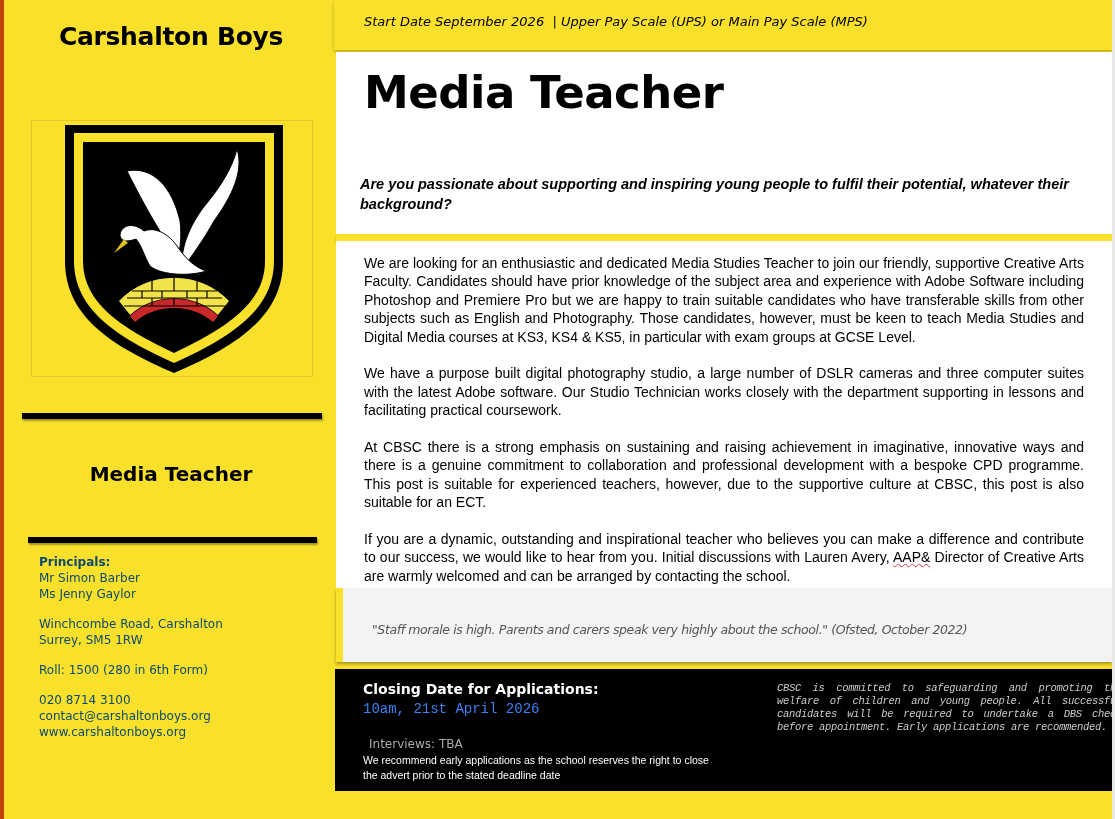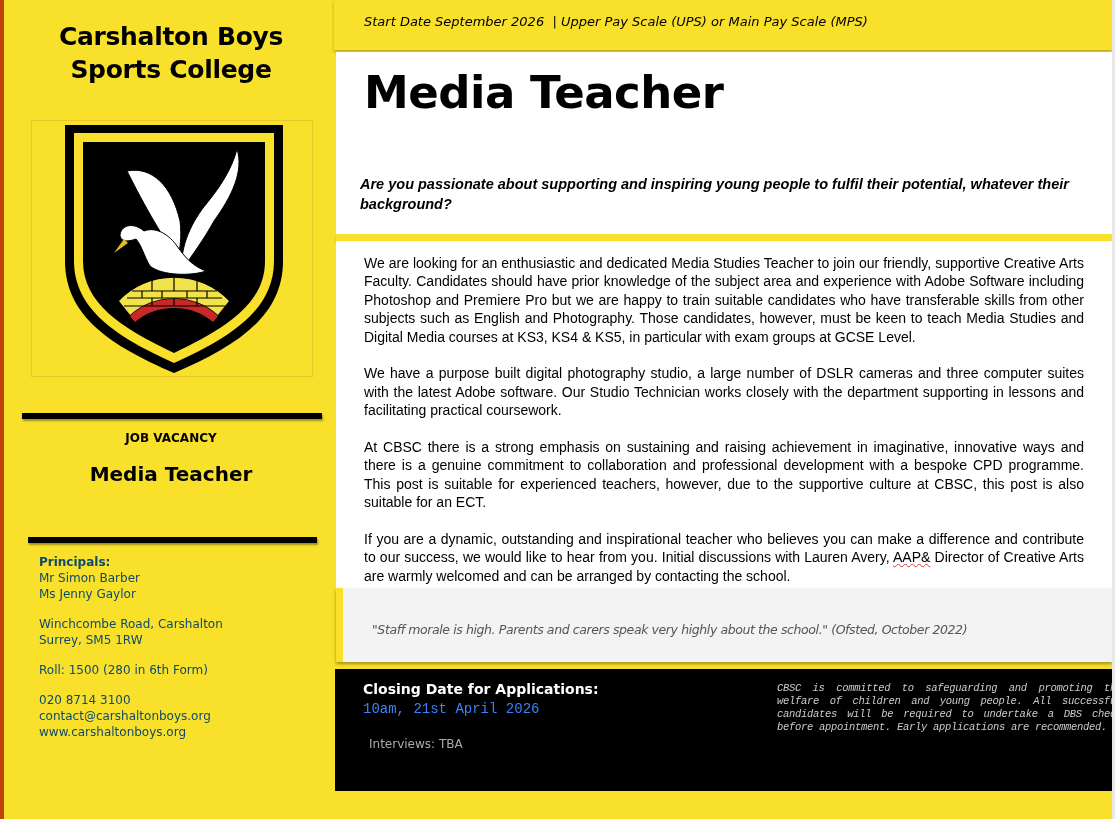--- a/index.html
+++ b/index.html
@@ -50,21 +50,20 @@
 
   .bottom-strip { position:absolute; left:335px; top:791px; width:777px; height:25px; background:#f9e02a; }
   .right-edge { position:absolute; right:0; top:0; width:3px; height:819px; background:#e8e8e8; }
 </style>
 </head>
 <body>
 
 <div class="sidebar">
   <div class="school-name">
     <div>Carshalton Boys</div>
-    <div>Sports College</div>
   </div>
 
   <div class="crest-box">
     <svg width="280" height="255" viewBox="0 0 280 255">
 
       <path d="M33 4 H251 V140 C251 195 205 225 142 252 C79 225 33 195 33 140 Z" fill="#000"></path>
 
       <path d="M42 12 H242 V140 C242 188 200 216 142 242 C84 216 42 188 42 140 Z" fill="#f9e02a"></path>
 
       <path d="M51 21 H233 V140 C233 182 195 207 142 232 C89 207 51 182 51 140 Z" fill="#000"></path>
@@ -90,21 +89,20 @@
         <line x1="155" y1="170" x2="155" y2="177"></line>
         <line x1="175" y1="170" x2="175" y2="177"></line>
         <line x1="120" y1="177" x2="120" y2="185"></line>
         <line x1="142" y1="177" x2="142" y2="185"></line>
         <line x1="165" y1="177" x2="165" y2="185"></line>
       </g>
     </svg>
   </div>
 
   <div class="bar bar1"></div>
-  <div class="job-vacancy">JOB VACANCY</div>
   <div class="sidebar-title">Media Teacher</div>
   <div class="bar bar2"></div>
 
   <div class="contact">
     <div class="label">Principals:</div>
     <div>Mr Simon Barber</div>
     <div>Ms Jenny Gaylor</div>
     <div class="gap"></div>
     <div>Winchcombe Road, Carshalton</div>
     <div>Surrey, SM5 1RW</div>
@@ -138,16 +136,17 @@
 
 <div class="quote-panel">
   <div class="quote-text">"Staff morale is high. Parents and carers speak very highly about the school." (Ofsted, October 2022)</div>
 </div>
 <div class="quote-accent"></div>
 
 <div class="footer-panel">
   <div class="closing-label">Closing Date for Applications:</div>
   <div class="closing-date">10am, 21st April 2026</div>
   <div class="interviews">Interviews: TBA</div>
+  <div class="early-note">We recommend early applications as the school reserves the right to close the advert prior to the stated deadline date</div>
   <div class="safeguard">CBSC is committed to safeguarding and promoting the welfare of children and young people. All successful candidates will be required to undertake a DBS check before appointment. Early applications are recommended.</div>
 </div>
 <div class="bottom-strip"></div>
 <div class="right-edge"></div>
 
 </body></html>

